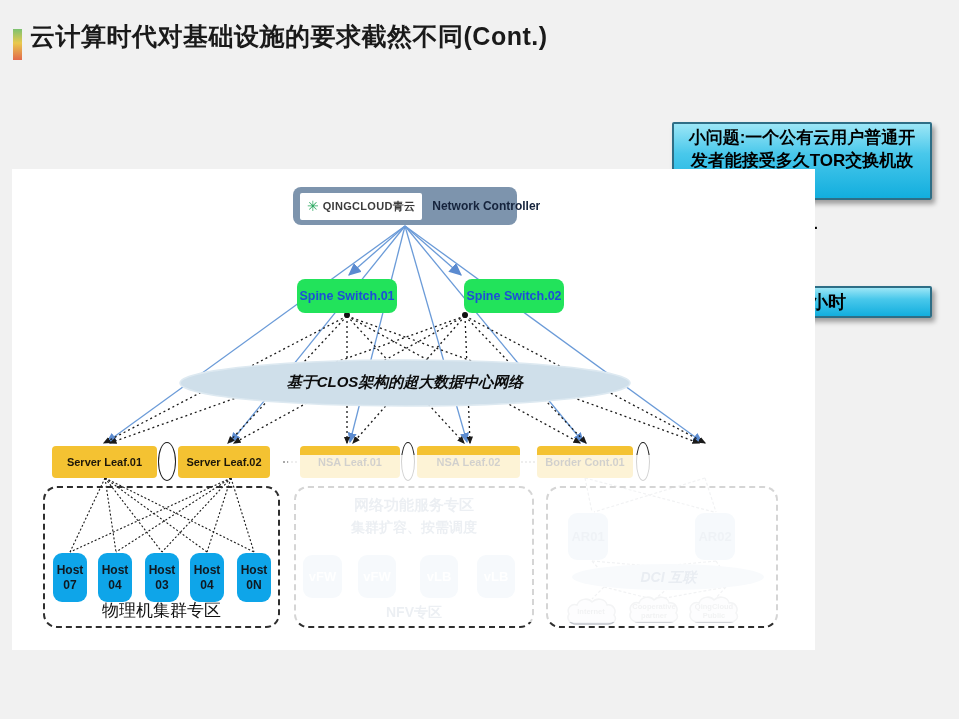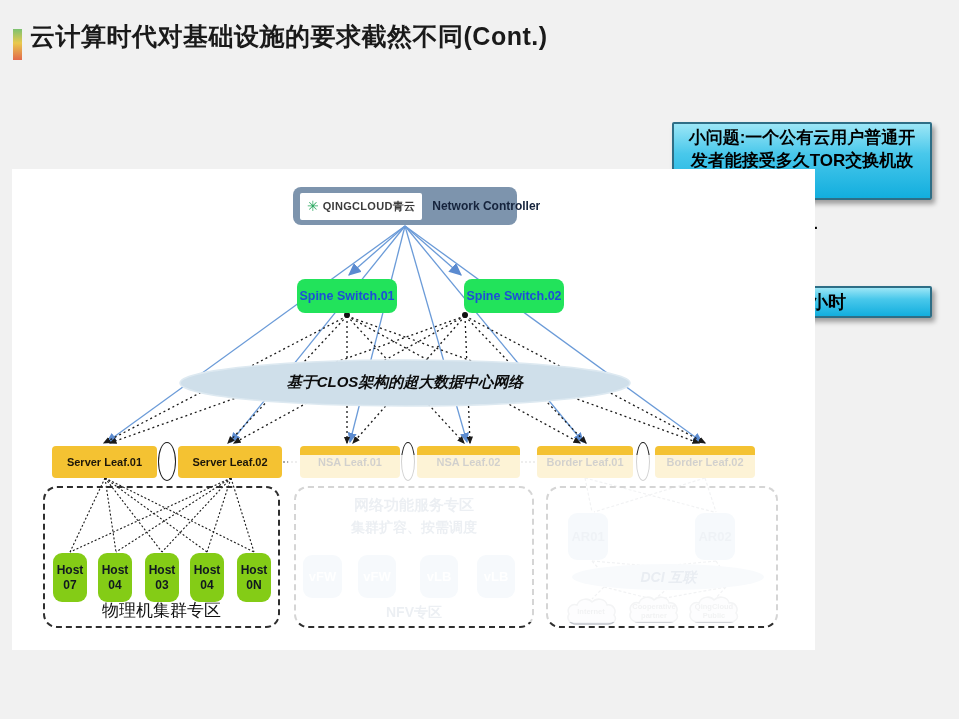--- a/index.html
+++ b/index.html
@@ -40,21 +40,21 @@
     display:flex;align-items:center;justify-content:center;font-size:12.5px;font-weight:600;color:#1d4ed8;}
 
   .clos-text{left:180px;top:204px;width:426px;text-align:center;font-size:15px;font-weight:700;font-style:italic;color:#0c0c0c;}
 
   .leaf{top:277px;height:32px;background:#f4c232;border-radius:4px;
     display:flex;align-items:center;justify-content:center;font-size:11px;font-weight:600;color:#1c1609;}
   .oval{top:273px;background:#fff;border:1.6px solid #1c1c1c;border-radius:50%;z-index:3;}
 
   .secborder{top:317px;height:142px;border:2px dashed #2e2e2e;border-radius:14px;background:transparent;}
 
-  .host{top:384px;width:34px;height:49px;background:#84cc16;border-radius:9px;
+  .host{top:384px;width:34px;height:49px;background:#0ea5e9;border-radius:9px;
     display:flex;flex-direction:column;align-items:center;justify-content:center;font-size:12px;font-weight:700;color:#101820;line-height:1.25;}
 
   .sec-label{text-align:center;color:#111;}
   .phys-label{left:31px;top:430px;width:237px;font-size:17px;font-weight:400;}
 
   .nfv-title{left:282px;top:327px;width:240px;font-size:15px;font-weight:700;color:#9fb0c2;text-align:center;}
   .nfv-sub{left:282px;top:350px;width:240px;font-size:14px;font-weight:700;color:#9fb0c2;text-align:center;}
   .nfvbox{top:386px;height:43px;background:#cfe0ee;border-radius:9px;
     display:flex;align-items:center;justify-content:center;font-size:13px;font-weight:700;color:#fdfdfd;}
   .nfv-label{left:282px;top:435px;width:240px;font-size:14px;font-weight:700;color:#9fb0c2;text-align:center;}
@@ -177,25 +177,24 @@
       </span>
       <span class="ctrl-label">Network Controller</span>
     </div>
 
     <div class="abs spine" style="left:285px;">Spine Switch.01</div>
     <div class="abs spine" style="left:416px;margin-left:36px;">Spine Switch.02</div>
 
     <div class="abs clos-text">基于CLOS架构的超大数据中心网络</div>
 
     <div class="abs leaf" style="left:40px;width:105px;">Server Leaf.01</div>
-    <div class="abs leaf" style="left:166px;width:104px;">Server Leaf.02</div>
+    <div class="abs leaf" style="left:166px;width:92px;">Server Leaf.02</div>
     <div class="abs leaf" style="left:288px;width:100px;">NSA Leaf.01</div>
     <div class="abs leaf" style="left:405px;width:103px;">NSA Leaf.02</div>
-    <div class="abs leaf" style="left:525px;width:96px;">Border Leaf.01</div>
-    <div class="abs leaf" style="left:643px;width:100px;">Border Leaf.02</div>
+    <div class="abs leaf" style="left:525px;width:96px;">Border Cont.01</div>
 
     <div class="abs oval" style="left:146px;width:18px;height:39px;"></div>
     <div class="abs oval" style="left:389px;width:14px;height:39px;"></div>
     <div class="abs oval" style="left:624px;width:14px;height:39px;"></div>
 
     <div class="abs secborder" style="left:31px;width:237px;"></div>
     <div class="abs secborder" style="left:282px;width:240px;"></div>
     <div class="abs secborder" style="left:534px;width:232px;"></div>
 
     <div class="abs host" style="left:41px;">

